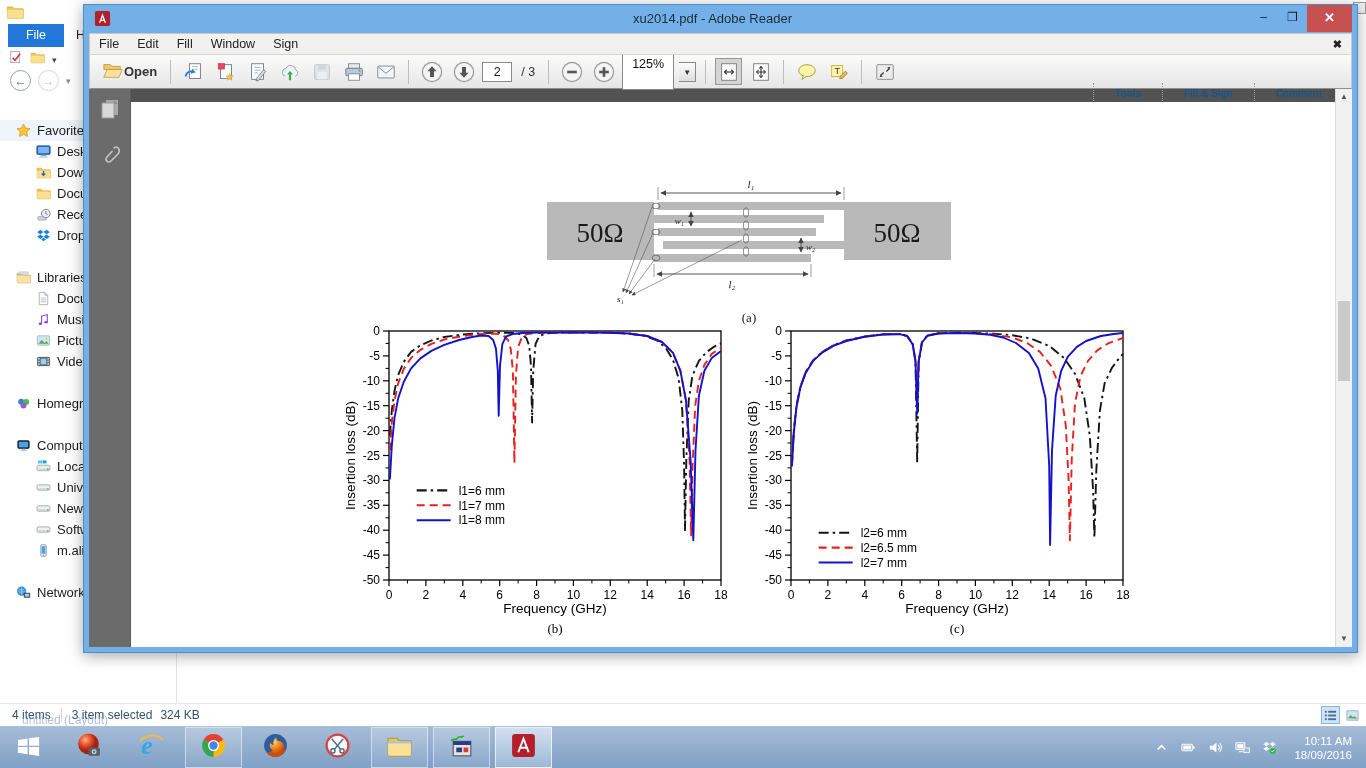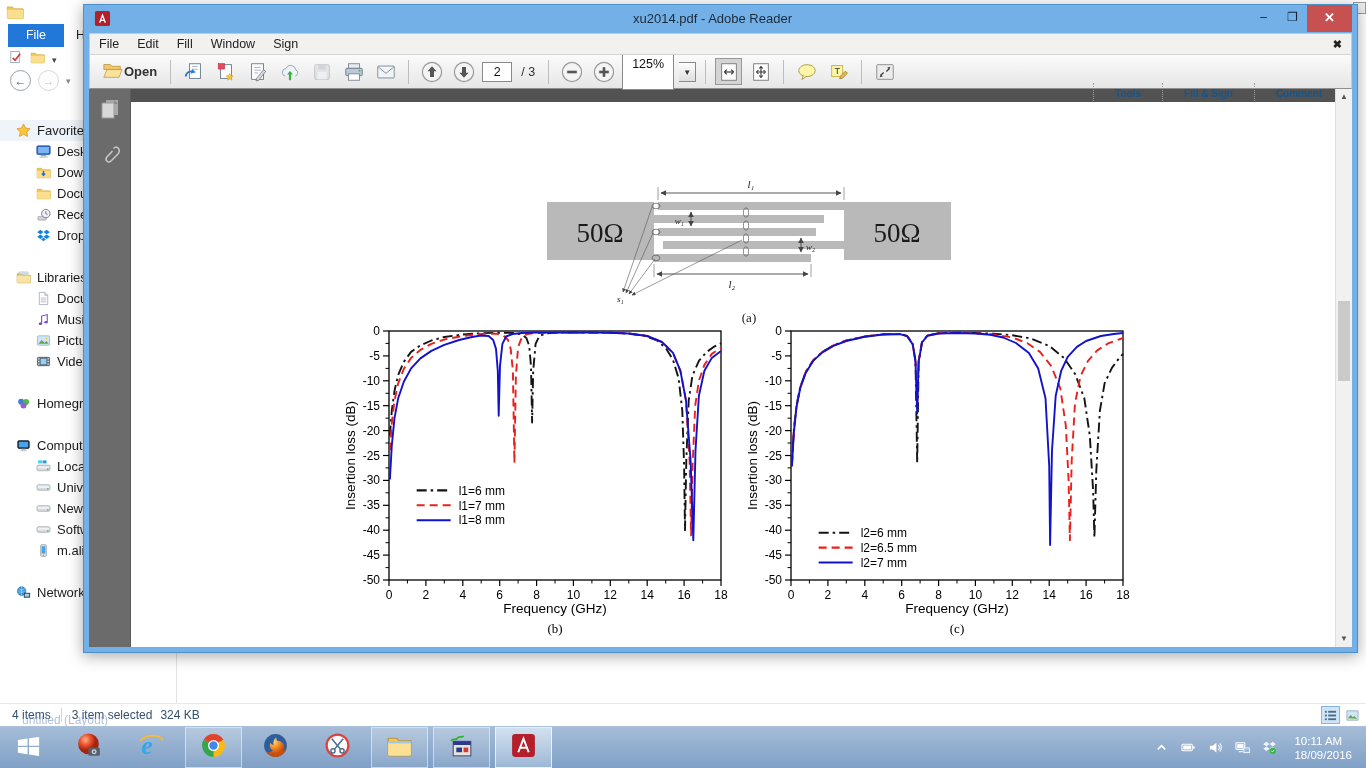--- a/index.html
+++ b/index.html
@@ -95,21 +95,21 @@
            border-top:1px solid #a9c0da;display:flex;align-items:stretch;}
   .tb-start{width:56px;display:flex;align-items:center;justify-content:center;}
   .tb-start svg{width:27px;height:27px;}
   .tb-btn{width:57px;margin-left:5px;display:flex;align-items:center;justify-content:center;border:1px solid transparent;}
   .tb-btn svg{width:29px;height:29px;}
   .tb-btn.open{border:1px solid rgba(255,255,255,.5);background:linear-gradient(rgba(255,255,255,.2),rgba(255,255,255,.06));}
   .tb-btn.active{border:1px solid rgba(255,255,255,.7);background:linear-gradient(rgba(240,248,254,.6),rgba(205,224,242,.35));}
   .tb-tray{margin-left:auto;display:flex;align-items:center;gap:11px;padding-right:8px;}
   .tray-ico{width:16px;height:16px;display:flex;align-items:center;justify-content:center;}
   .tray-ico svg{width:15px;height:15px;}
-  .clock{text-align:left;color:#fff;font-size:11.5px;line-height:14px;padding:0 6px;}
+  .clock{text-align:right;color:#fff;font-size:11.5px;line-height:14px;padding:0 6px;}
 </style>
 </head>
 <body>
 
 <div class="screen">
 
   <div>
     <span class="ex-appicon"><svg viewBox="0 0 16 16">
           <path d="M1.2 3.5h4.6l1.4 1.6h7.6q.7 0 .7.7v7.2q0 .7-.7.7H1.9q-.7 0-.7-.7z" fill="#f3c64f" stroke="#caa23c" stroke-width=".6"></path>
           <path d="M1.2 6h14.3v6.9q0 .8-.7.8H1.9q-.7 0-.7-.8z" fill="#fadf8f"></path>

